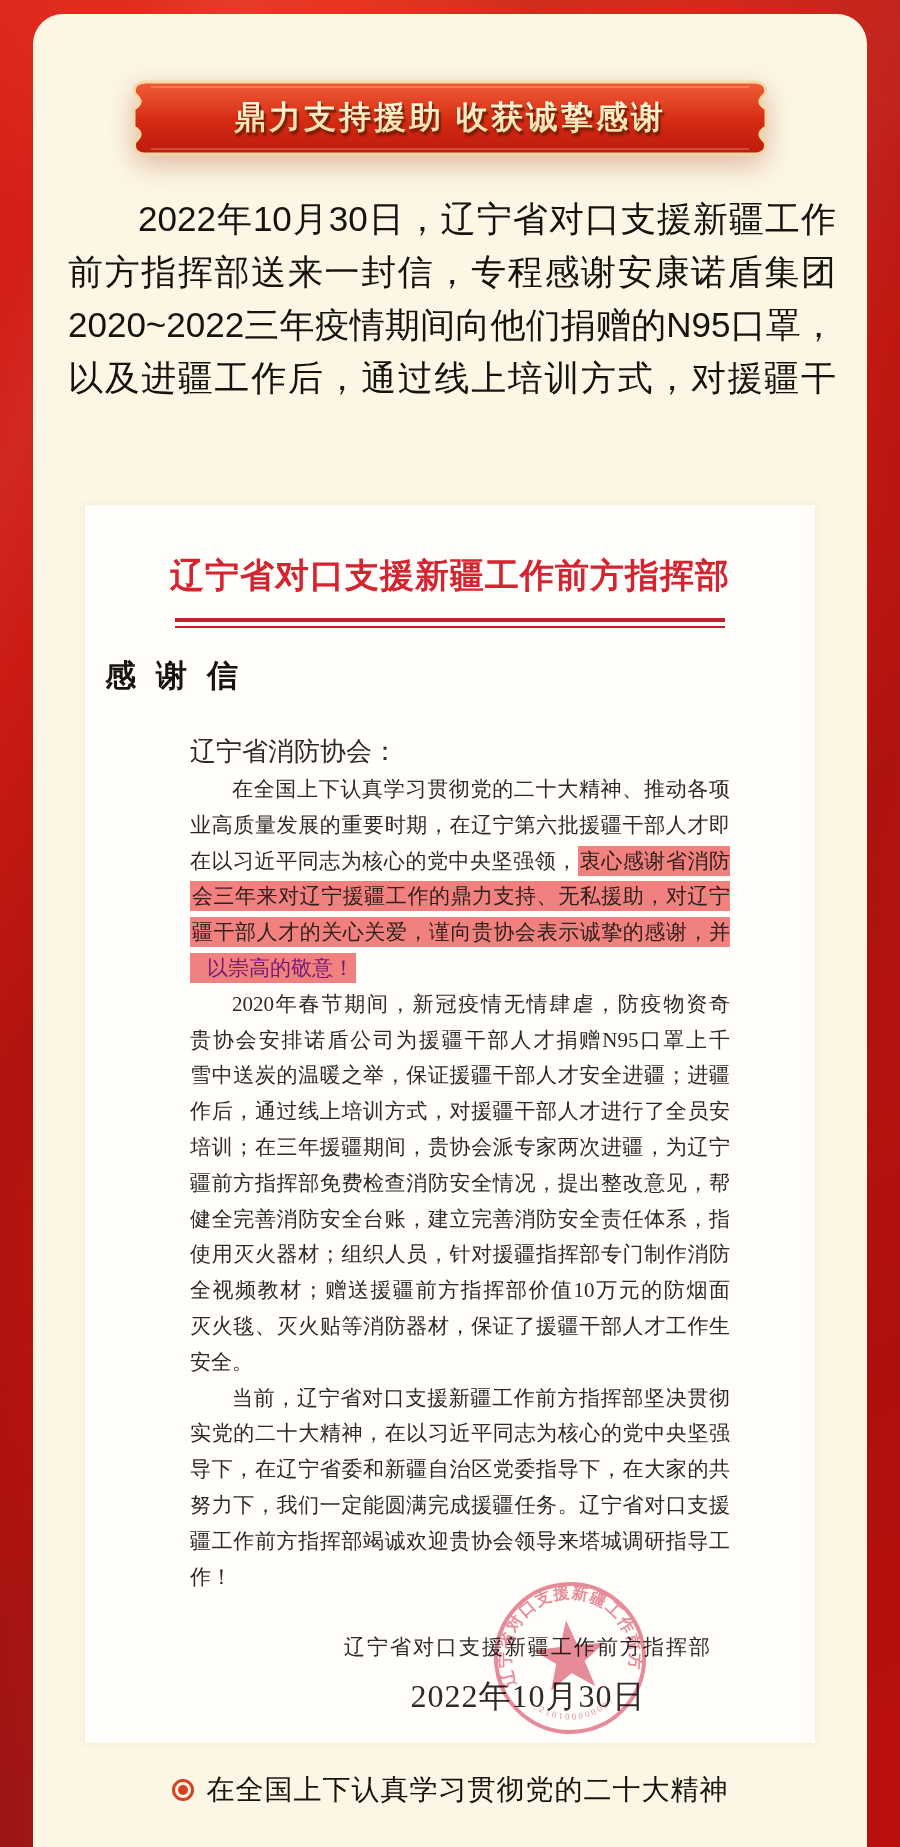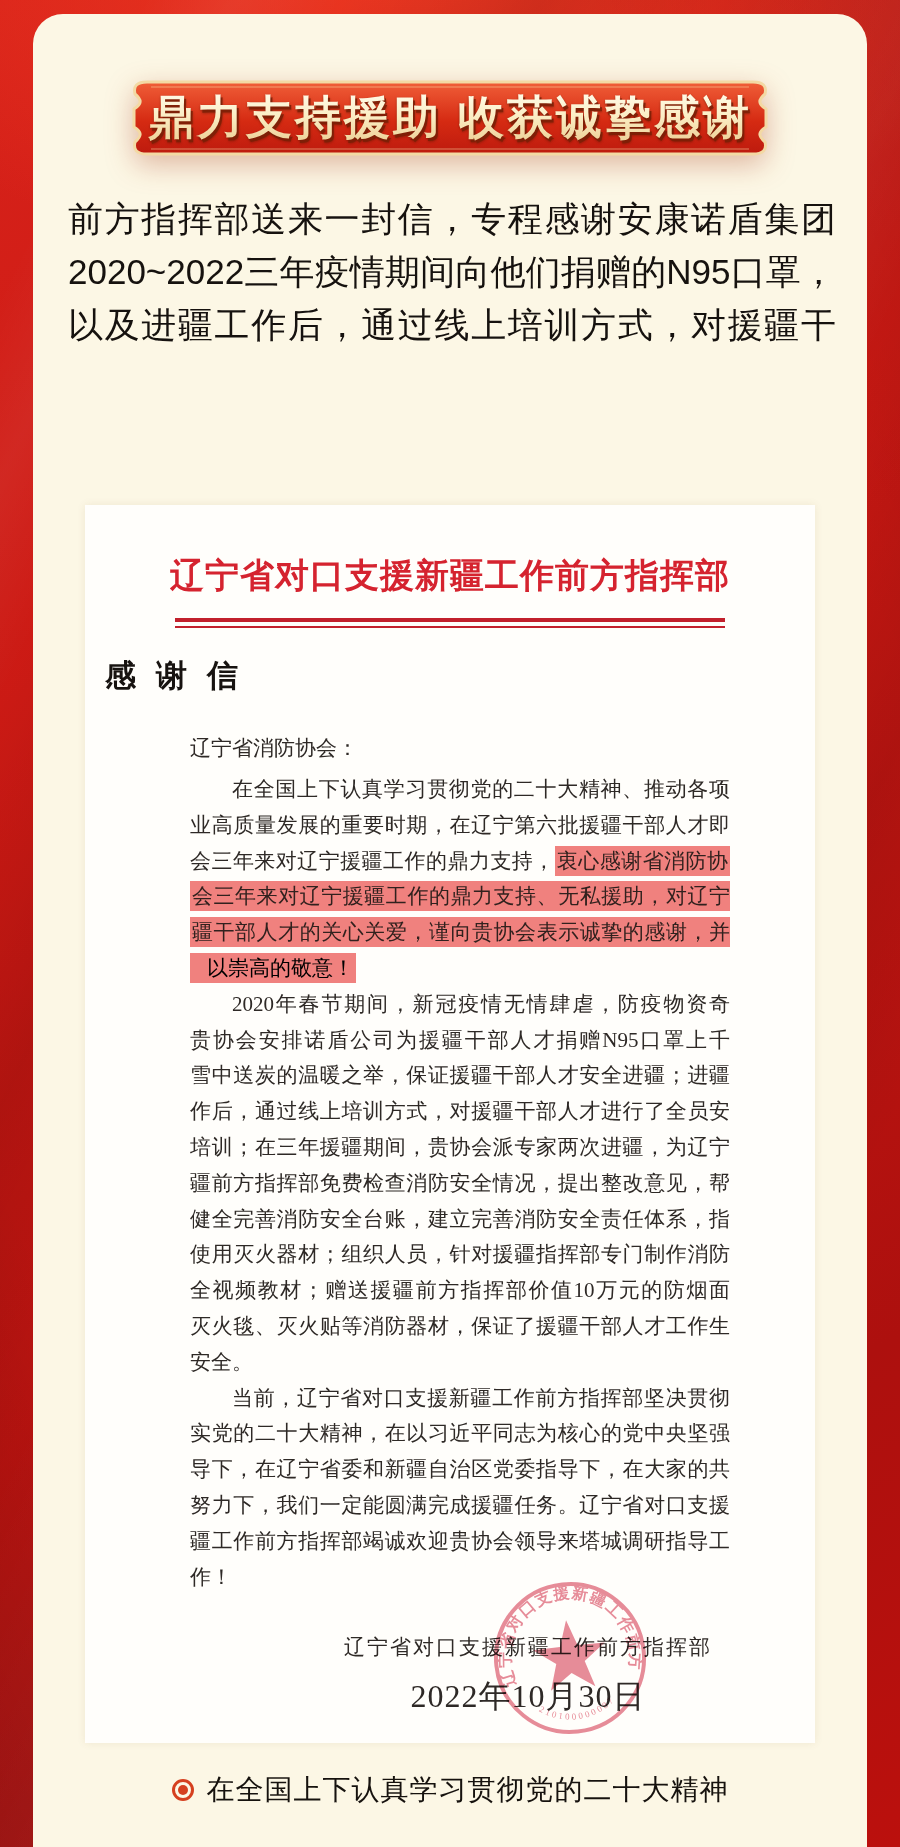--- a/index.html
+++ b/index.html
@@ -23,21 +23,21 @@
   .card{
     position:absolute;left:33px;top:14px;width:834px;height:1833px;
     background:#fcf7e5;border-radius:30px 30px 0 0;
   }
   
   .banner{position:absolute;left:84px;top:64px;width:666px;height:80px;
           filter:drop-shadow(0 9px 14px rgba(160,35,8,.30));}
   .banner svg{position:absolute;inset:0;}
   .banner-text{
     position:absolute;inset:0;display:flex;align-items:center;justify-content:center;
-    font-size:46px;font-weight:bold;letter-spacing:3px;
+    font-size:32px;font-weight:bold;letter-spacing:3px;
     background:linear-gradient(180deg,#fffbe9 18%,#fbedc4 48%,#eac98c 88%);
     -webkit-background-clip:text;background-clip:text;color:transparent;
     filter:drop-shadow(2px 3px 0px rgba(122,32,6,.85)) drop-shadow(0 1px 1px rgba(90,20,0,.5));
     text-decoration:underline;
   }
   
   .intro{position:absolute;left:35px;top:178px;width:768px;color:#16120f;}
   .iline{font-size:35px;height:53px;line-height:53px;white-space:nowrap;}
   .iline.j{text-align:justify;text-align-last:justify;white-space:normal;height:53px;overflow:hidden;}
   .iline.ind{padding-left:70px;}
@@ -46,21 +46,21 @@
     position:absolute;left:52px;top:491px;width:730px;height:1238px;background:#fffefb;
     box-shadow:0 0 8px rgba(120,90,40,.10);
     font-family:"Liberation Serif","DejaVu Serif",serif;color:#2e2926;
   }
   .letter-org{position:absolute;left:0;top:48px;width:100%;text-align:center;
     font-size:34px;font-weight:bold;letter-spacing:1px;}
   .rule-thick{position:absolute;left:90px;top:113px;width:550px;height:4px;}
   .rule-thin{position:absolute;left:90px;top:121px;width:550px;height:2px;}
   .letter-heading{position:absolute;left:0;top:150px;width:100%;text-align:left;
     font-size:31px;font-weight:bold;color:#171310;letter-spacing:20px;padding-left:20px;box-sizing:border-box;}
-  .salutation{position:absolute;left:105px;top:229px;font-size:21px;}
+  .salutation{position:absolute;left:105px;top:229px;font-size:26px;}
   .body-lines{position:absolute;left:105px;top:267px;width:540px;}
   .bline{font-size:21px;height:35.8px;line-height:35.8px;white-space:nowrap;}
   .bline.j{text-align:justify;text-align-last:justify;white-space:normal;overflow:hidden;}
   .bline.ind{padding-left:42px;}
   .hl{padding:3px 2px;}
   .sig-block{position:absolute;right:103px;top:1128px;text-align:center;}
   .sig-line{font-size:21px;letter-spacing:2px;white-space:nowrap;}
   .date-line{font-size:32px;margin-top:14px;letter-spacing:1px;}
   .stamp{position:absolute;left:400px;top:1068px;width:170px;height:170px;
          opacity:.85;mix-blend-mode:multiply;}
@@ -90,38 +90,39 @@
         <path d="M30 4 H636 C646 4 650 8 648 16 C641 22 641 26 649 31 L649 49
                  C641 54 641 58 648 64 C650 72 646 76 636 76 H30
                  C20 76 16 72 18 64 C25 58 25 54 17 49 L17 31
                  C25 26 25 22 18 16 C16 8 20 4 30 4 Z" fill="url(#plaqueGrad)" stroke="#f3d9a4" stroke-width="3"></path>
         <path d="M34 9 H632 M34 71 H632" stroke="rgba(255,226,170,.35)" stroke-width="1.5" fill="none"></path>
       </svg>
       <div class="banner-text">鼎力支持援助 收获诚挚感谢</div>
     </div>
 
     <div class="intro">
+        <div class="iline j ind">2022年10月30日，辽宁省对口支援新疆工作</div>
         <div class="iline j">前方指挥部送来一封信，专程感谢安康诺盾集团在</div>
         <div class="iline j">2020~2022三年疫情期间向他们捐赠的N95口罩，</div>
         <div class="iline j">以及进疆工作后，通过线上培训方式，对援疆干部</div>
       </div>
 
     <div class="letter">
       <div class="letter-org" style="color: rgb(213, 35, 47);">辽宁省对口支援新疆工作前方指挥部</div>
       <div class="rule-thick" style="background: rgb(194, 32, 44);"></div>
       <div class="rule-thin" style="background: rgb(194, 32, 44);"></div>
       <div class="letter-heading">感谢信</div>
       <div class="salutation">辽宁省消防协会：</div>
       <div class="body-lines">
           <div class="bline j ind"><span>在全国上下认真学习贯彻党的二十大精神、推动各项事</span></div>
           <div class="bline j"><span>业高质量发展的重要时期，在辽宁第六批援疆干部人才即将</span></div>
-          <div class="bline j"><span>会三年来对辽宁援疆工作的鼎力支持，</span><span class="hl" style="background: rgb(240, 129, 126); color: rgb(49, 33, 30);">衷心感谢省消防协</span></div>
+          <div class="bline j"><span>在以习近平同志为核心的党中央坚强领，</span><span class="hl" style="background: rgb(240, 129, 126); color: rgb(49, 33, 30);">衷心感谢省消防协</span></div>
           <div class="bline j"><span class="hl" style="background: rgb(240, 129, 126); color: rgb(49, 33, 30);">会三年来对辽宁援疆工作的鼎力支持、无私援助，对辽宁援</span></div>
           <div class="bline j"><span class="hl" style="background: rgb(240, 129, 126); color: rgb(49, 33, 30);">疆干部人才的关心关爱，谨向贵协会表示诚挚的感谢，并致</span></div>
-          <div class="bline"><span class="hl" style="background: rgb(240, 129, 126); color: #000000; padding-left: 17px;">以崇高的敬意！</span></div>
+          <div class="bline"><span class="hl" style="background: rgb(240, 129, 126); color: #701a75; padding-left: 17px;">以崇高的敬意！</span></div>
           <div class="bline j ind"><span>2020年春节期间，新冠疫情无情肆虐，防疫物资奇缺，</span></div>
           <div class="bline j"><span>贵协会安排诺盾公司为援疆干部人才捐赠N95口罩上千只，</span></div>
           <div class="bline j"><span>雪中送炭的温暖之举，保证援疆干部人才安全进疆；进疆工</span></div>
           <div class="bline j"><span>作后，通过线上培训方式，对援疆干部人才进行了全员安全</span></div>
           <div class="bline j"><span>培训；在三年援疆期间，贵协会派专家两次进疆，为辽宁援</span></div>
           <div class="bline j"><span>疆前方指挥部免费检查消防安全情况，提出整改意见，帮助</span></div>
           <div class="bline j"><span>健全完善消防安全台账，建立完善消防安全责任体系，指导</span></div>
           <div class="bline j"><span>使用灭火器材；组织人员，针对援疆指挥部专门制作消防安</span></div>
           <div class="bline j"><span>全视频教材；赠送援疆前方指挥部价值10万元的防烟面具、</span></div>
           <div class="bline j"><span>灭火毯、灭火贴等消防器材，保证了援疆干部人才工作生活</span></div>

